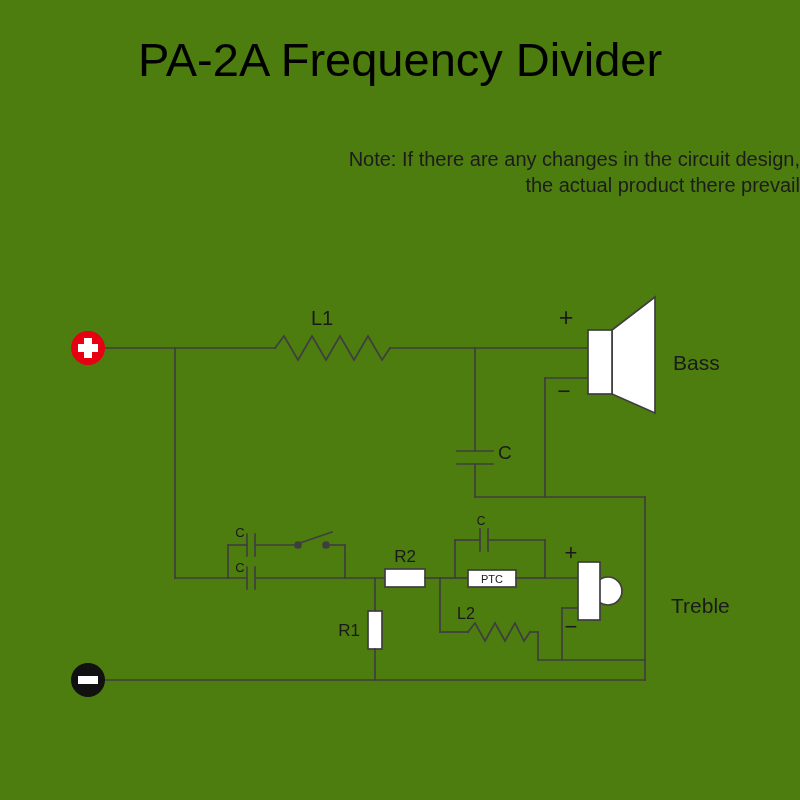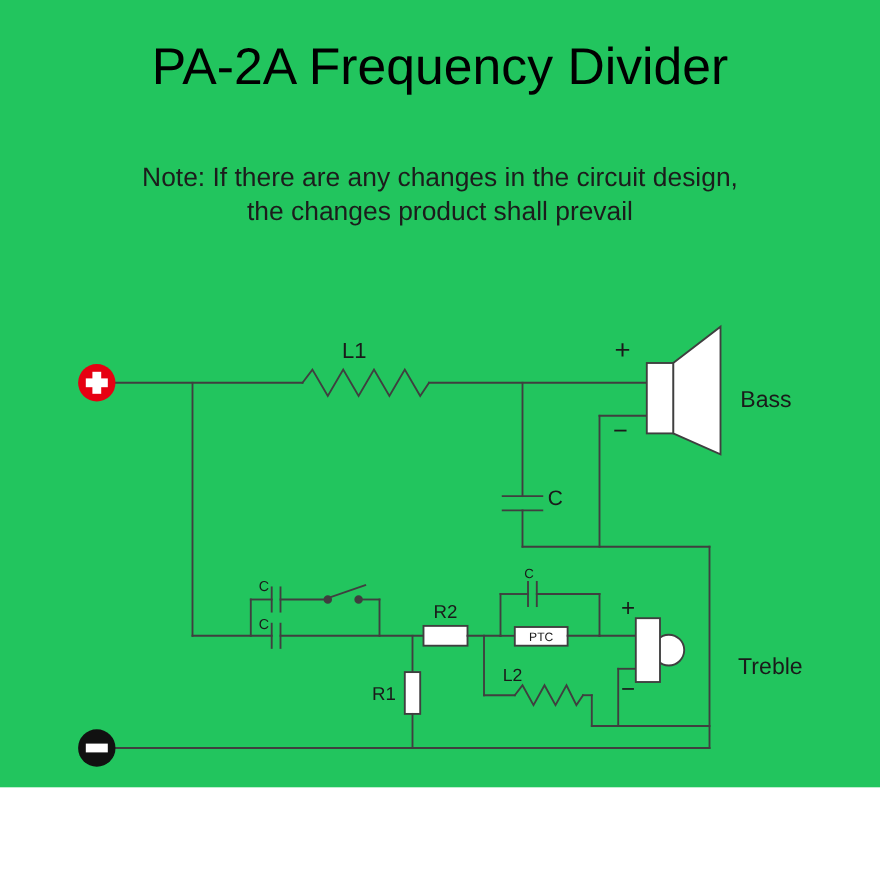--- a/index.html
+++ b/index.html
@@ -1,44 +1,44 @@
 <!DOCTYPE html>
 <html><head>
 <meta charset="utf-8">
 <style>
   html,body{margin:0;padding:0;background:#fff;}
   #stage{
-    position:relative;width:800px;height:716px;background:#22c55e;overflow:hidden;
+    position:relative;width:800px;height:800px;background:#4d7c0f;overflow:hidden;
     font-family:"Liberation Sans",sans-serif;
   }
   .title{
     position:absolute;top:32px;left:0;width:800px;text-align:center;
     color:#000;font-size:47px;line-height:1.18;letter-spacing:0;
   }
   .title span{display:block;}
   .note{
-    position:absolute;top:146px;left:0;width:800px;text-align:center;
-    color:#1c1c1c;font-size:24px;line-height:1.3;
+    position:absolute;top:146px;left:0;width:800px;text-align:right;
+    color:#1c1c1c;font-size:20px;line-height:1.3;
   }
   .note span{display:block;}
   svg.circuit{position:absolute;top:0;left:0;}
   svg text{font-family:"Liberation Sans",sans-serif;fill:#1a1a1a;}
 </style>
 </head>
 <body>
 
 <div id="stage">
 
   <div class="title">
     <span>PA-2A Frequency Divider</span>
   </div>
 
   <div class="note">
     <span>Note: If there are any changes in the circuit design,</span>
-    <span>the changes product shall prevail</span>
+    <span>the actual product there prevail</span>
   </div>
 
   <svg class="circuit" width="800" height="800" viewBox="0 0 800 800">
 
     <g fill="none" stroke-width="1.7" stroke-linecap="square" stroke="#3f3f3f">
 
       <line x1="105" y1="348" x2="275" y2="348"></line>
 
       <polyline points="275,348 284,336 298,360 312,336 326,360 340,336 354,360 368,336 382,360 390,348"></polyline>
       <line x1="390" y1="348" x2="588" y2="348"></line>

